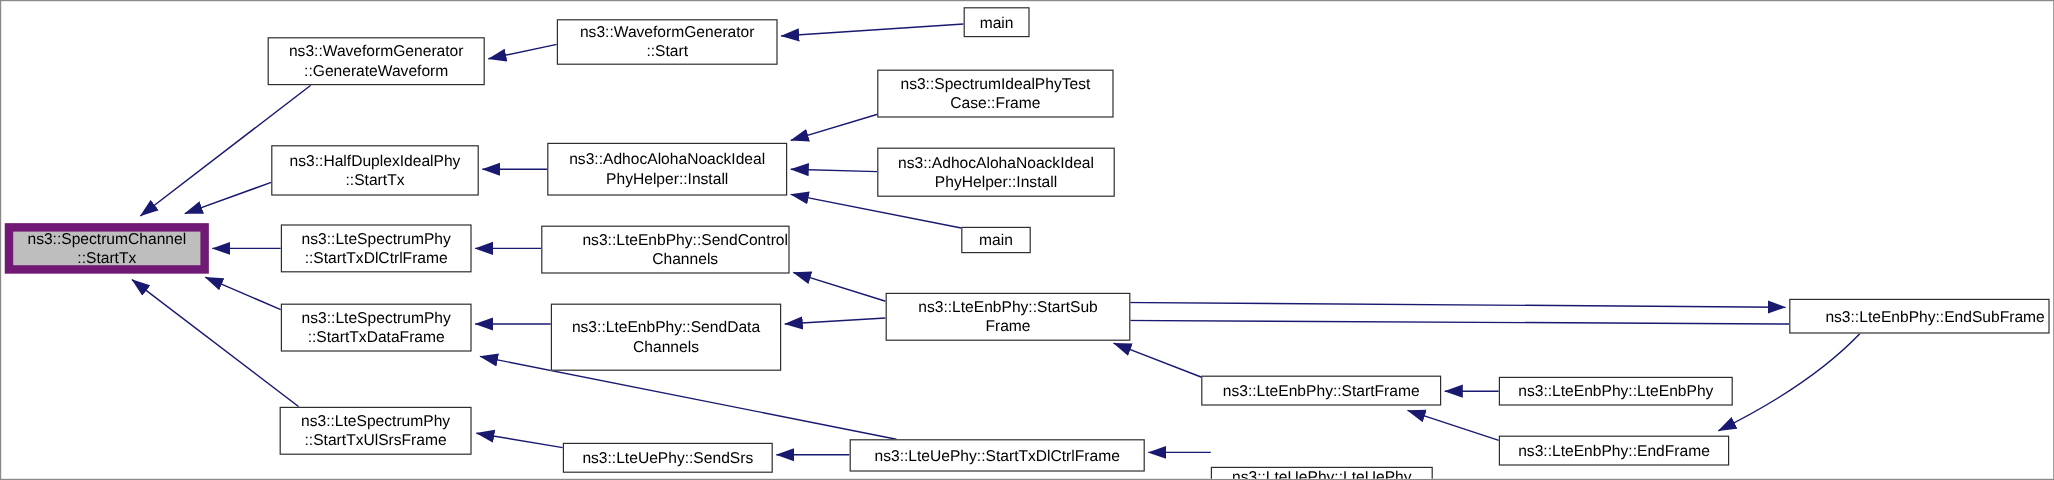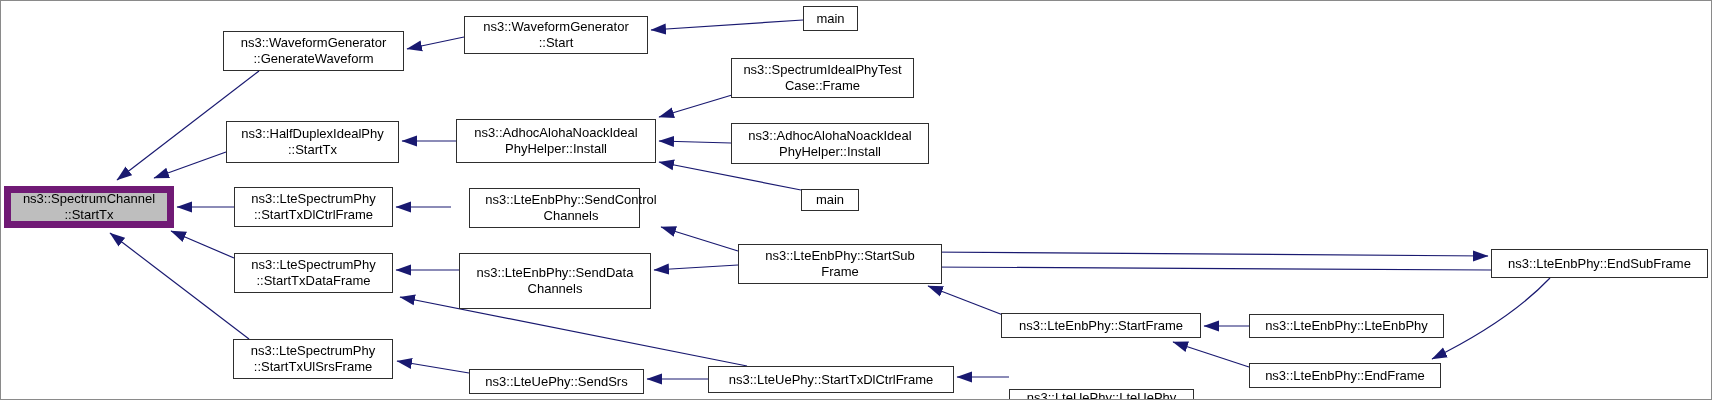--- a/index.html
+++ b/index.html
@@ -98,35 +98,35 @@
         <span class="ln">::StartTxUlSrsFrame</span>
       </div>
       <div class="node" style="left: 463px; top: 15px; width: 184px; height: 38px;">
         <span class="ln">ns3::WaveformGenerator</span>
         <span class="ln">::Start</span>
       </div>
       <div class="node" style="left: 455px; top: 118px; width: 200px; height: 44px;">
         <span class="ln">ns3::AdhocAlohaNoackIdeal</span>
         <span class="ln">PhyHelper::Install</span>
       </div>
-      <div class="node" style="left: 468px; top: 187px; width: 171px; height: 40px; padding-left: 33px;">
+      <div class="node" style="left: 450px; top: 187px; width: 207px; height: 40px; padding-left: 33px;">
         <span class="ln">ns3::LteEnbPhy::SendControl</span>
         <span class="ln">Channels</span>
       </div>
       <div class="node" style="left: 458px; top: 252px; width: 192px; height: 56px;">
         <span class="ln">ns3::LteEnbPhy::SendData</span>
         <span class="ln">Channels</span>
       </div>
       <div class="node" style="left: 468px; top: 368px; width: 175px; height: 25px;">
         <span class="ln">ns3::LteUePhy::SendSrs</span>
       </div>
       <div class="node" style="left: 802px; top: 5px; width: 55px; height: 25px;">
         <span class="ln">main</span>
       </div>
-      <div class="node" style="left: 730px; top: 57px; width: 183px; height: 40px;">
+      <div class="node" style="left: 730px; top: 57px; width: 197px; height: 40px;">
         <span class="ln">ns3::SpectrumIdealPhyTest</span>
         <span class="ln">Case::Frame</span>
       </div>
       <div class="node" style="left: 730px; top: 122px; width: 198px; height: 41px;">
         <span class="ln">ns3::AdhocAlohaNoackIdeal</span>
         <span class="ln">PhyHelper::Install</span>
       </div>
       <div class="node" style="left: 800px; top: 188px; width: 58px; height: 22px;">
         <span class="ln">main</span>
       </div>
@@ -142,17 +142,17 @@
       </div>
       <div class="node" style="left: 1000px; top: 312px; width: 200px; height: 25px;">
         <span class="ln">ns3::LteEnbPhy::StartFrame</span>
       </div>
       <div class="node" style="left: 1248px; top: 313px; width: 195px; height: 24px;">
         <span class="ln">ns3::LteEnbPhy::LteEnbPhy</span>
       </div>
       <div class="node" style="left: 1248px; top: 362px; width: 192px; height: 25px;">
         <span class="ln">ns3::LteEnbPhy::EndFrame</span>
       </div>
-      <div class="node" style="left: 1490px; top: 248px; width: 217px; height: 29px;">
+      <div class="node" style="left: 1490px; top: 248px; width: 217px; height: 29px; align-items: flex-end;">
         <span class="ln">ns3::LteEnbPhy::EndSubFrame</span>
       </div>
     </div>
 </div>
 
 </body></html>

